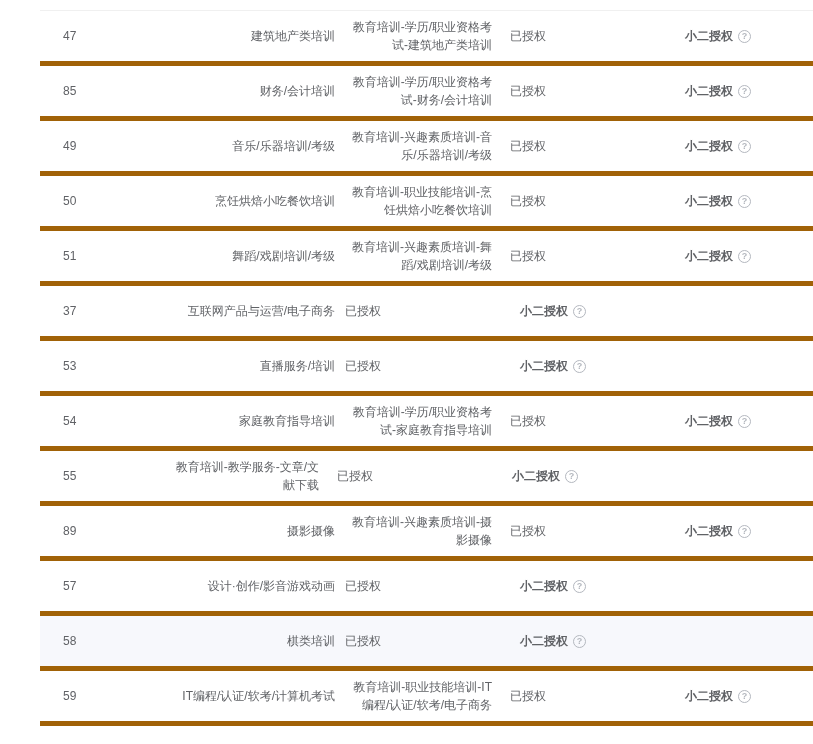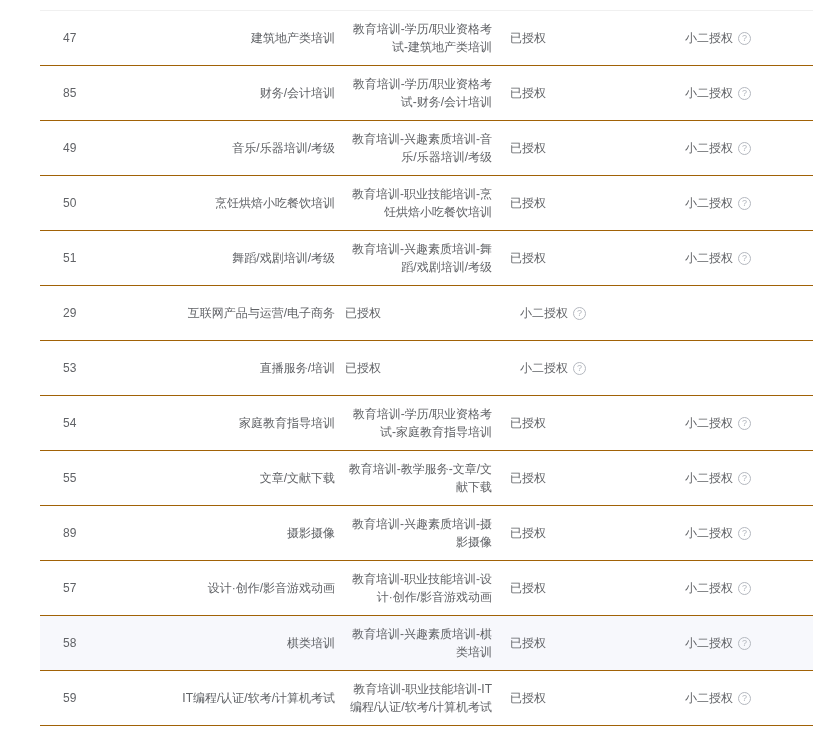--- a/index.html
+++ b/index.html
@@ -14,34 +14,34 @@
     position: absolute;
     left: 40px;
     top: 10px;
     width: 773px;
     border-top: 1px solid #f0f0f0;
   }
   .row {
     display: flex;
     align-items: center;
     height: 55px;
-    border-bottom: 1px solid #a16207;
+    border-bottom: 5px solid #a16207;
     background: #ffffff;
     font-size: 12px;
     color: #606266;
   }
   .row.highlighted {
     background: #f7f8fc;
   }
   .cell { flex: none; }
   .c-num  { width: 132px; padding-left: 23px; }
   .c-name { width: 173px; padding-right: 10px; text-align: right; }
   .c-path { width: 165px; padding-right: 18px; line-height: 18px; word-break: break-all; text-align: right; }
   .c-status { width: 175px; }
-  .c-auth { flex: 1; display: flex; align-items: center; }
+  .c-auth { flex: 1; display: flex; align-items: center; font-weight: bold; }
   .help-icon {
     display: inline-flex;
     align-items: center;
     justify-content: center;
     width: 13px;
     height: 13px;
     margin-left: 5px;
     border: 1px solid #b4b8bf;
     border-radius: 50%;
     color: #b4b8bf;
@@ -105,21 +105,21 @@
       <div class="cell c-name">舞蹈/戏剧培训/考级</div>
       <div class="cell c-path">教育培训-兴趣素质培训-舞蹈/戏剧培训/考级</div>
       <div class="cell c-status">已授权</div>
       <div class="cell c-auth">
         <span>小二授权</span>
         <span class="help-icon">?</span>
       </div>
     </div>
 
     <div class="row">
-      <div class="cell c-num">29</div>
+      <div class="cell c-num">37</div>
       <div class="cell c-name">互联网产品与运营/电子商务</div>
       <div class="cell c-status">已授权</div>
       <div class="cell c-auth">
         <span>小二授权</span>
         <span class="help-icon">?</span>
       </div>
     </div>
 
     <div class="row">
       <div class="cell c-num">53</div>
@@ -137,21 +137,20 @@
       <div class="cell c-path">教育培训-学历/职业资格考试-家庭教育指导培训</div>
       <div class="cell c-status">已授权</div>
       <div class="cell c-auth">
         <span>小二授权</span>
         <span class="help-icon">?</span>
       </div>
     </div>
 
     <div class="row">
       <div class="cell c-num">55</div>
-      <div class="cell c-name">文章/文献下载</div>
       <div class="cell c-path">教育培训-教学服务-文章/文献下载</div>
       <div class="cell c-status">已授权</div>
       <div class="cell c-auth">
         <span>小二授权</span>
         <span class="help-icon">?</span>
       </div>
     </div>
 
     <div class="row">
       <div class="cell c-num">89</div>
@@ -160,42 +159,40 @@
       <div class="cell c-status">已授权</div>
       <div class="cell c-auth">
         <span>小二授权</span>
         <span class="help-icon">?</span>
       </div>
     </div>
 
     <div class="row">
       <div class="cell c-num">57</div>
       <div class="cell c-name">设计·创作/影音游戏动画</div>
-      <div class="cell c-path">教育培训-职业技能培训-设计·创作/影音游戏动画</div>
       <div class="cell c-status">已授权</div>
       <div class="cell c-auth">
         <span>小二授权</span>
         <span class="help-icon">?</span>
       </div>
     </div>
 
     <div class="row highlighted">
       <div class="cell c-num">58</div>
       <div class="cell c-name">棋类培训</div>
-      <div class="cell c-path">教育培训-兴趣素质培训-棋类培训</div>
       <div class="cell c-status">已授权</div>
       <div class="cell c-auth">
         <span>小二授权</span>
         <span class="help-icon">?</span>
       </div>
     </div>
 
     <div class="row">
       <div class="cell c-num">59</div>
       <div class="cell c-name">IT编程/认证/软考/计算机考试</div>
-      <div class="cell c-path">教育培训-职业技能培训-IT编程/认证/软考/计算机考试</div>
+      <div class="cell c-path">教育培训-职业技能培训-IT编程/认证/软考/电子商务</div>
       <div class="cell c-status">已授权</div>
       <div class="cell c-auth">
         <span>小二授权</span>
         <span class="help-icon">?</span>
       </div>
     </div>
   </div>
 
 </body></html>

